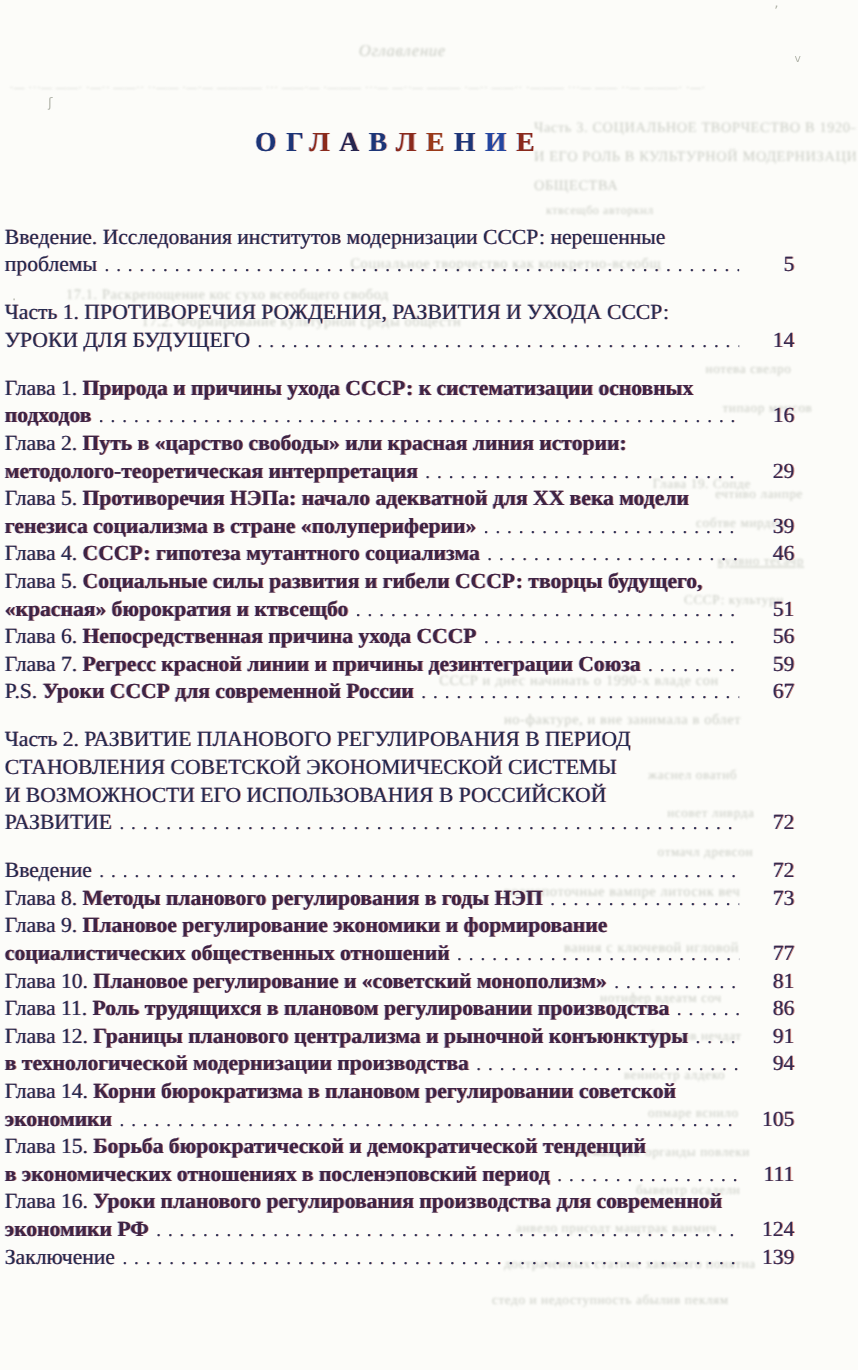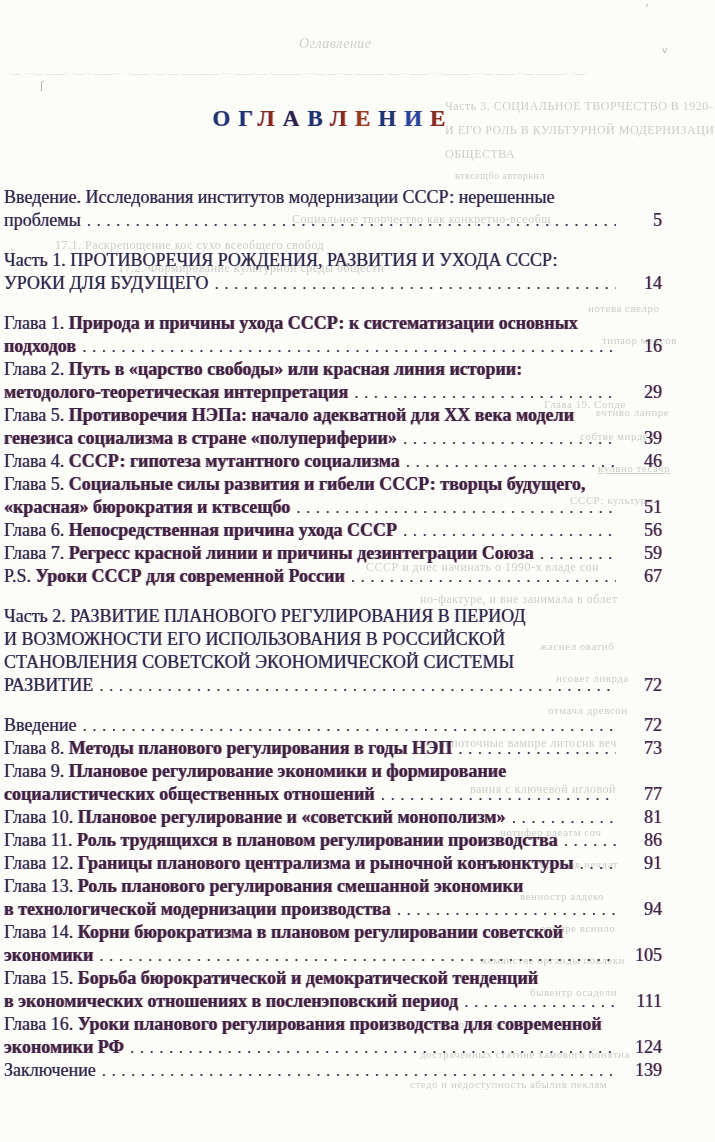--- a/index.html
+++ b/index.html
@@ -219,24 +219,24 @@
             <span class="dots">..........................................................................................</span>
             <span class="pagenum">67</span>
           </div>
         </div>
         <div class="entry gap">
           <div class="line">
             <span class="seg r">Часть 2. </span>
             <span class="seg r">РАЗВИТИЕ ПЛАНОВОГО РЕГУЛИРОВАНИЯ В ПЕРИОД</span>
           </div>
           <div class="line">
+            <span class="seg r">СТАНОВЛЕНИЯ СОВЕТСКОЙ ЭКОНОМИЧЕСКОЙ СИСТЕМЫ</span>
+          </div>
+          <div class="line">
             <span class="seg r">И ВОЗМОЖНОСТИ ЕГО ИСПОЛЬЗОВАНИЯ В РОССИЙСКОЙ</span>
-          </div>
-          <div class="line">
-            <span class="seg r">СТАНОВЛЕНИЯ СОВЕТСКОЙ ЭКОНОМИЧЕСКОЙ СИСТЕМЫ</span>
           </div>
           <div class="line">
             <span class="seg r">РАЗВИТИЕ</span>
             <span class="dots">..........................................................................................</span>
             <span class="pagenum">72</span>
           </div>
         </div>
         <div class="entry gap">
           <div class="line">
             <span class="seg r">Введение</span>
@@ -281,24 +281,20 @@
         </div>
         <div class="entry">
           <div class="line">
             <span class="seg r">Глава 12. </span>
             <span class="seg b">Границы планового централизма и рыночной конъюнктуры</span>
             <span class="dots">..........................................................................................</span>
             <span class="pagenum">91</span>
           </div>
         </div>
         <div class="entry">
-          <div class="line">
-            <span class="seg r">Глава 13. </span>
-            <span class="seg b">Роль планового регулирования смешанной экономики</span>
-          </div>
           <div class="line">
             <span class="seg b">в технологической модернизации производства</span>
             <span class="dots">..........................................................................................</span>
             <span class="pagenum">94</span>
           </div>
         </div>
         <div class="entry">
           <div class="line">
             <span class="seg r">Глава 14. </span>
             <span class="seg b">Корни бюрократизма в плановом регулировании советской</span>

